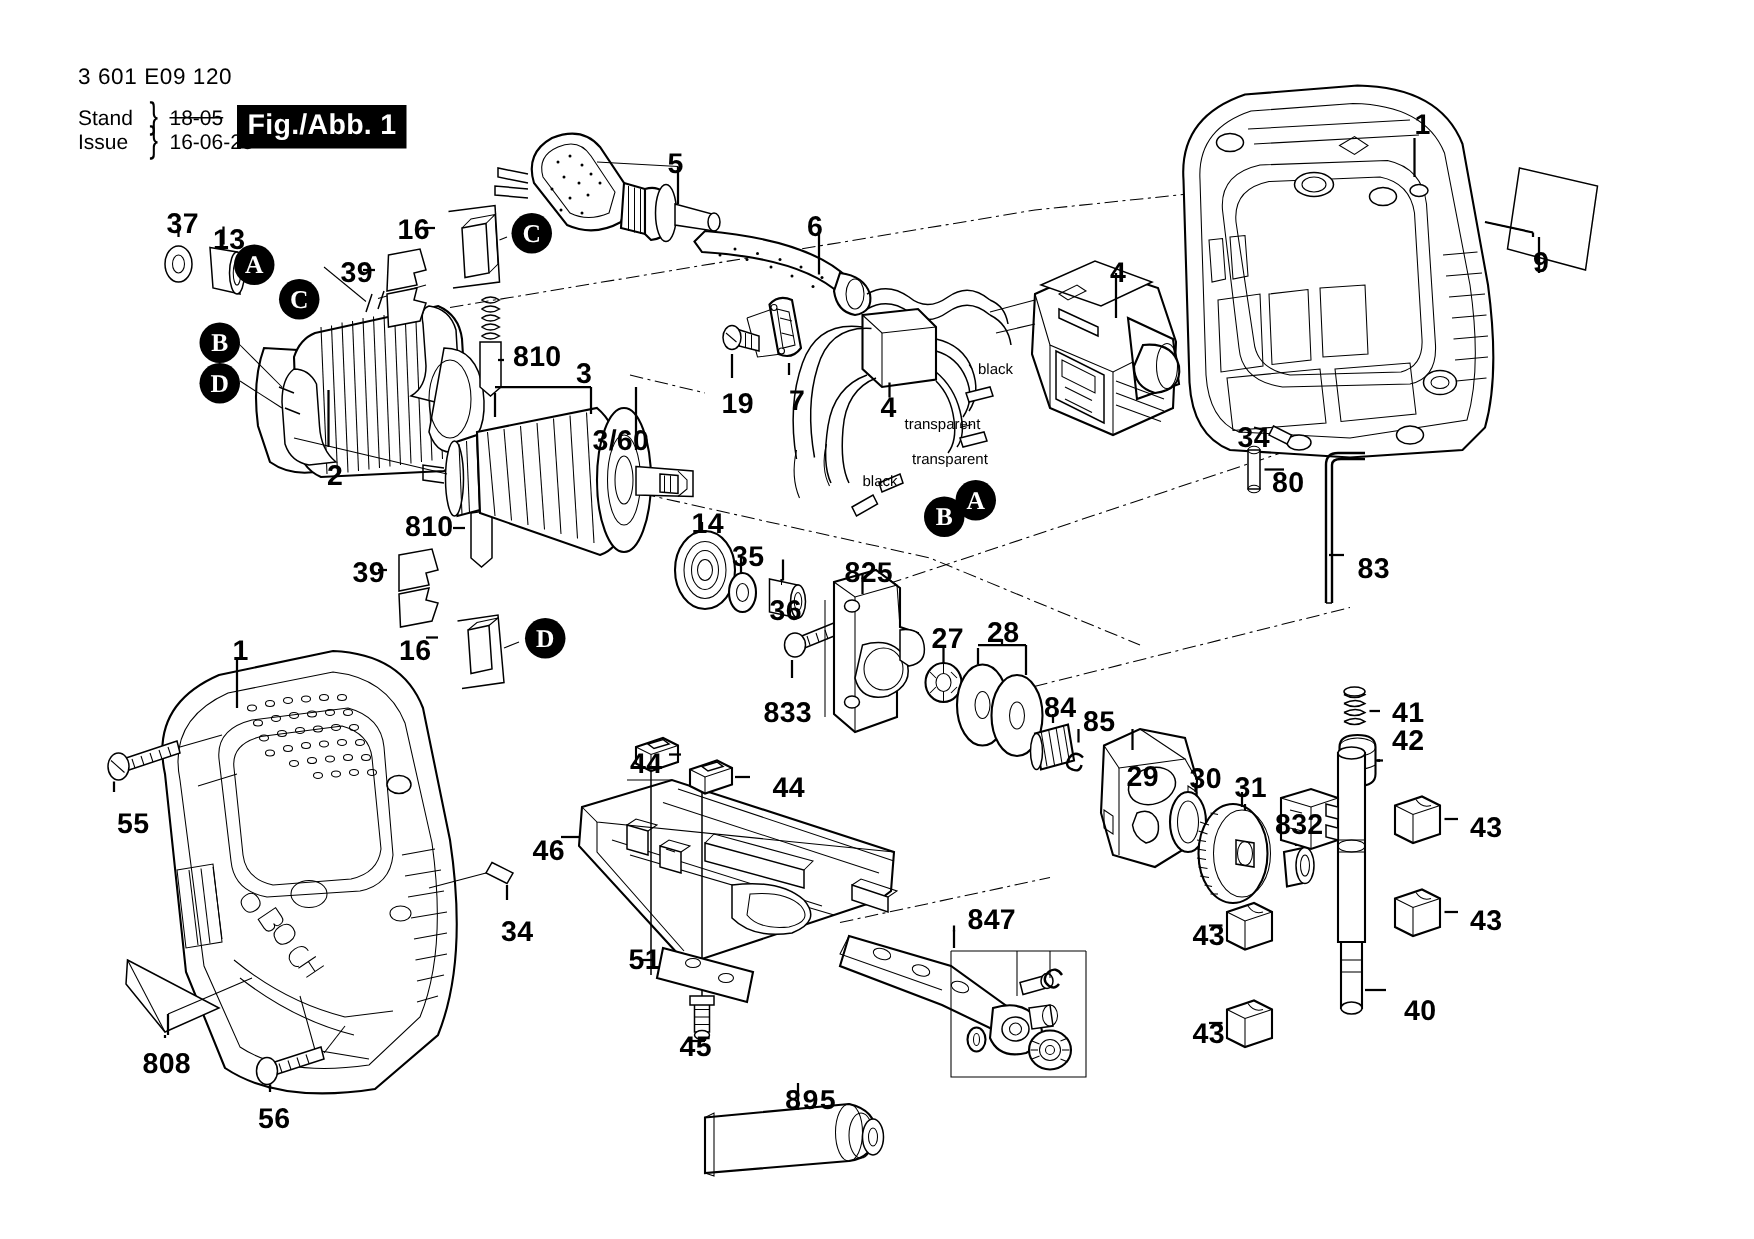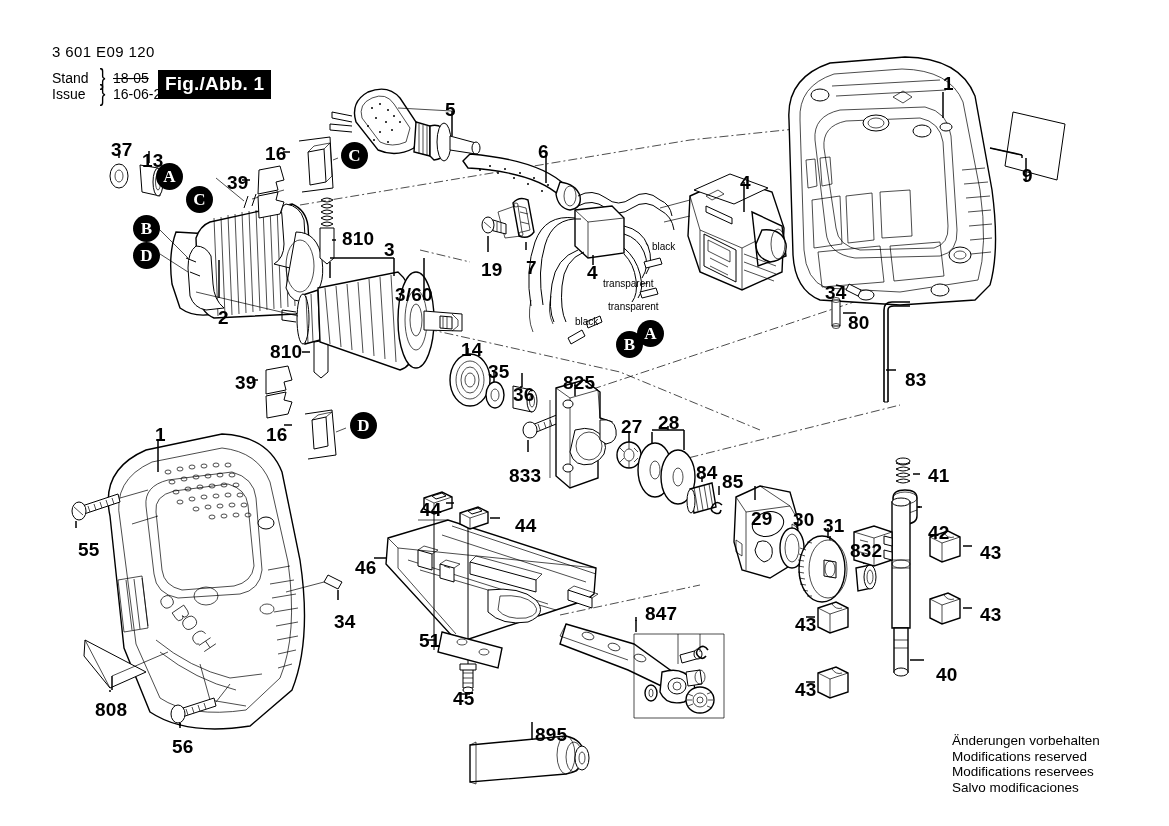--- a/index.html
+++ b/index.html
@@ -987,70 +987,64 @@
       <div class="cal" style="left: 526px; top: 258px;">7</div>
       <div class="cal" style="left: 587px; top: 263px;">4</div>
       <div class="cal" style="left: 740px; top: 173px;">4</div>
       <div class="cal" style="left: 943px; top: 74px;">1</div>
       <div class="cal" style="left: 1022px; top: 166px;">9</div>
       <div class="cal" style="left: 825px; top: 283px;">34</div>
       <div class="cal" style="left: 848px; top: 313px;">80</div>
       <div class="cal" style="left: 905px; top: 370px;">83</div>
       <div class="cal" style="left: 461px; top: 340px;">14</div>
       <div class="cal" style="left: 488px; top: 362px;">35</div>
-      <div class="cal" style="left: 513px; top: 385px;">36</div>
+      <div class="cal" style="left: 513px; top: 398px;">36</div>
       <div class="cal" style="left: 563px; top: 373px;">825</div>
       <div class="cal" style="left: 509px; top: 466px;">833</div>
       <div class="cal" style="left: 621px; top: 417px;">27</div>
       <div class="cal" style="left: 658px; top: 413px;">28</div>
       <div class="cal" style="left: 696px; top: 463px;">84</div>
       <div class="cal" style="left: 722px; top: 472px;">85</div>
       <div class="cal" style="left: 751px; top: 471px; margin-top: 38px;">29</div>
       <div class="cal" style="left: 793px; top: 510px;">30</div>
       <div class="cal" style="left: 823px; top: 516px;">31</div>
       <div class="cal" style="left: 850px; top: 541px;">832</div>
       <div class="cal" style="left: 928px; top: 466px;">41</div>
-      <div class="cal" style="left: 928px; top: 523px;">42</div>
+      <div class="cal" style="left: 928px; top: 485px;">42</div>
       <div class="cal" style="left: 980px; top: 543px;">43</div>
       <div class="cal" style="left: 980px; top: 605px;">43</div>
       <div class="cal" style="left: 795px; top: 615px;">43</div>
       <div class="cal" style="left: 795px; top: 680px;">43</div>
       <div class="cal" style="left: 936px; top: 665px;">40</div>
       <div class="cal" style="left: 155px; top: 425px;">1</div>
       <div class="cal" style="left: 78px; top: 540px;">55</div>
       <div class="cal" style="left: 95px; top: 700px;">808</div>
       <div class="cal" style="left: 172px; top: 737px; text-align: right;">56</div>
       <div class="cal" style="left: 334px; top: 612px;">34</div>
       <div class="cal" style="left: 355px; top: 558px;">46</div>
       <div class="cal" style="left: 420px; top: 500px;">44</div>
       <div class="cal" style="left: 515px; top: 516px;">44</div>
       <div class="cal" style="left: 419px; top: 631px;">51</div>
       <div class="cal" style="left: 453px; top: 689px;">45</div>
       <div class="cal" style="left: 645px; top: 604px;">847</div>
-      <div class="cal" style="left: 535px; top: 725px;">895</div>
+      <div class="cal" style="left: 523px; top: 725px; font-family: Liberation Mono, monospace;">895</div>
     </div>
 
   <div id="badge-layer">
       <div class="badge" style="left: 156px; top: 163px;">A</div>
       <div class="badge" style="left: 186px; top: 186px;">C</div>
       <div class="badge" style="left: 133px; top: 215px;">B</div>
       <div class="badge" style="left: 133px; top: 242px;">D</div>
       <div class="badge" style="left: 341px; top: 142px;">C</div>
       <div class="badge" style="left: 350px; top: 412px;">D</div>
       <div class="badge" style="left: 637px; top: 320px;">A</div>
       <div class="badge" style="left: 616px; top: 331px;">B</div>
     </div>
 
   <div id="wire-layer">
       <div class="wlab" style="left: 652px; top: 241px;">black</div>
       <div class="wlab" style="left: 603px; top: 278px;">transparent</div>
       <div class="wlab" style="left: 608px; top: 301px;">transparent</div>
       <div class="wlab" style="left: 575px; top: 316px;">black</div>
     </div>
 
-  <div class="legal">
-    <div>Änderungen vorbehalten</div>
-    <div>Modifications reserved</div>
-    <div>Modifications reservees</div>
-    <div>Salvo modificaciones</div>
-  </div>
 
 </div>
 
 </body></html>

